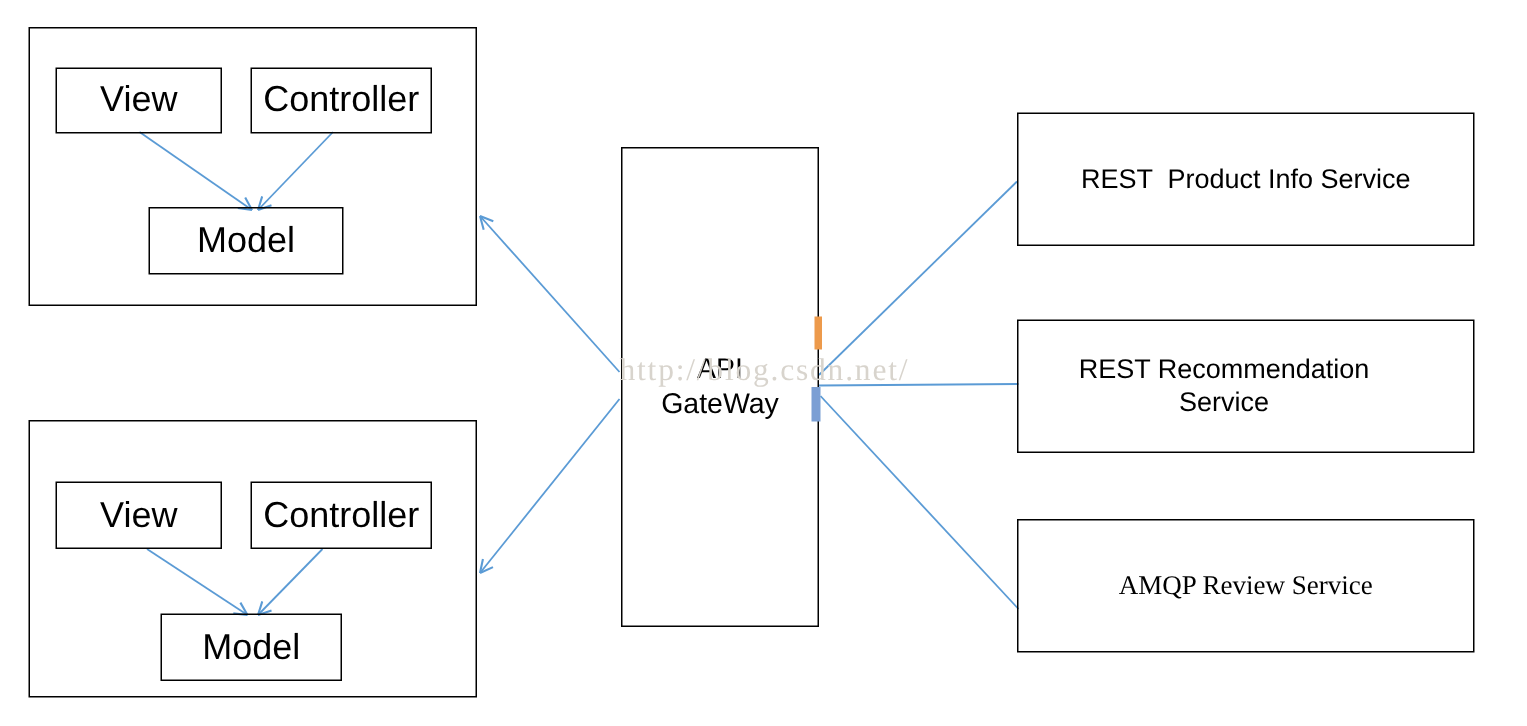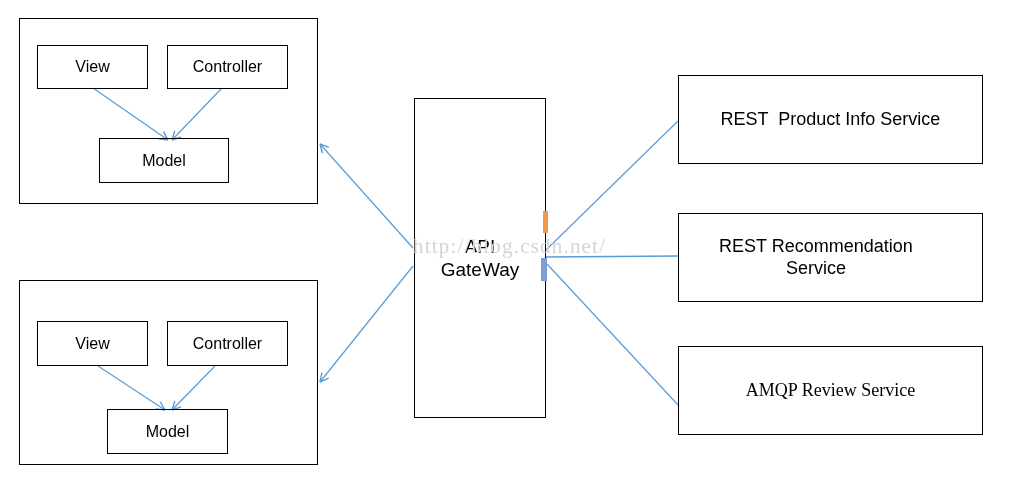--- a/index.html
+++ b/index.html
@@ -28,21 +28,21 @@
     box-sizing: border-box;
     display: flex;
     align-items: center;
     justify-content: center;
     text-align: center;
     color: #000000;
     line-height: 1.22;
     white-space: pre-wrap;
   }
   .inner-box-label {
-    font-size: 16px;
+    font-size: 24px;
   }
   .service-label {
     font-size: 18px;
   }
   .gateway-label {
     font-size: 19px;
   }
   svg.wires {
     position: absolute;
     left: 0;

